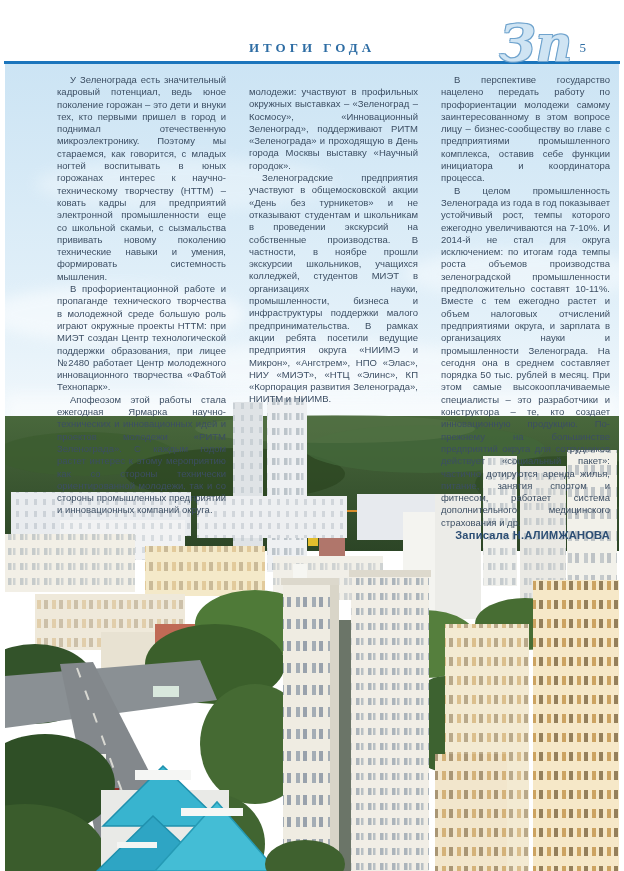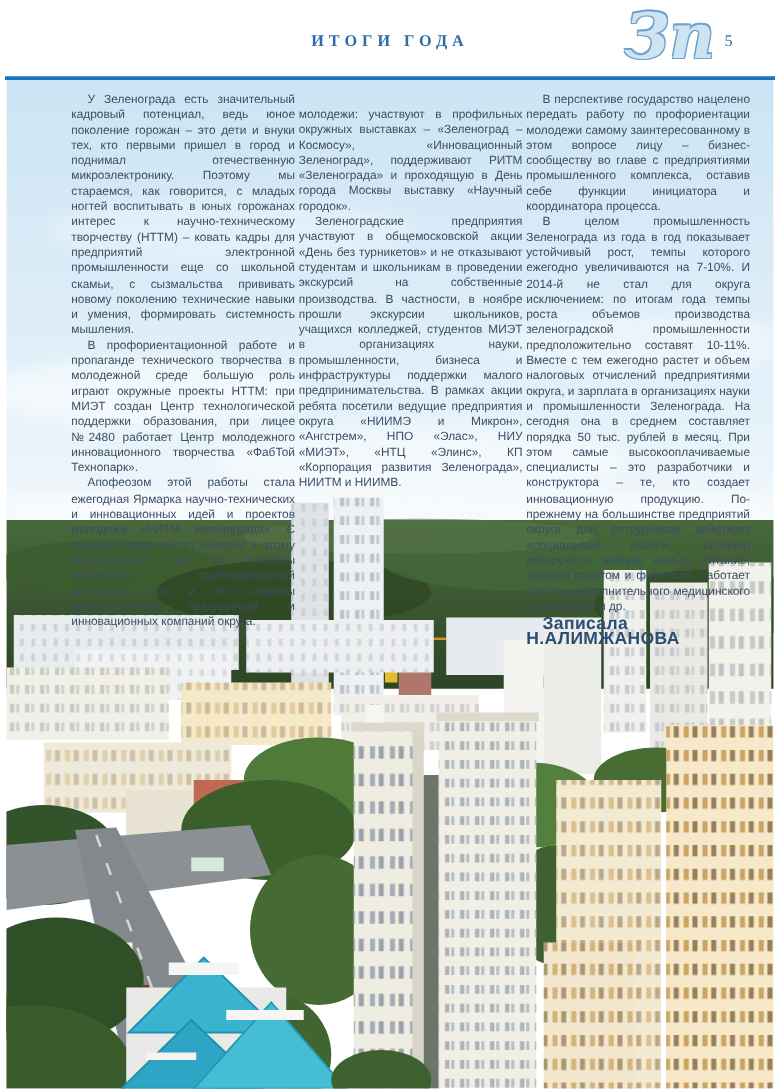--- a/index.html
+++ b/index.html
@@ -1,21 +1,21 @@
 <!DOCTYPE html>
 <html><head>
 <meta charset="utf-8">
 <style>
   html,body{margin:0;padding:0;}
   body{
     width:624px;height:871px;position:relative;background:#ffffff;overflow:hidden;
     font-family:"Liberation Sans",sans-serif;
   }
   
-  .header{position:absolute;left:0;top:1px;width:624px;height:52px;background:#fff;}
+  .header{position:absolute;left:0;top:16px;width:624px;height:52px;background:#fff;}
   .section-title{
     position:absolute;left:0;right:0;top:24px;text-align:center;
     font-family:"Liberation Serif",serif;font-weight:bold;font-size:13px;
     letter-spacing:4px;color:#2e6da4;
   }
   .page-number{
     position:absolute;right:38px;top:24px;
     font-family:"Liberation Serif",serif;font-size:13px;color:#2e6da4;
   }
   .logo{
@@ -25,27 +25,27 @@
     text-shadow:-1px -1px 0 #6fa3cd,1px -1px 0 #6fa3cd,-1px 1px 0 #6fa3cd,1px 1px 0 #6fa3cd;
   }
   .rule{
     position:absolute;left:4px;top:61px;width:616px;height:3px;background:#1b75bc;
   }
   
   .photo{position:absolute;left:5px;top:64px;width:614px;height:807px;overflow:hidden;}
   .photo svg{display:block;width:614px;height:807px;}
   
   .article{
-    position:absolute;left:57px;top:74px;width:553px;display:flex;gap:3px;z-index:6;
+    position:absolute;left:57px;top:74px;width:553px;display:flex;gap:23px;z-index:6;
   }
   .col{width:179px;color:#3c4e63;font-size:9.5px;line-height:12.3px;text-align:justify;}
   .col p{margin:0;text-indent:13px;}
   .col p.no-indent{text-indent:0;margin-top:12px;}
   .byline{
-    margin-top:4px;font-weight:bold;font-size:14px;
+    margin-top:4px;text-align:right;font-weight:bold;font-size:11px;
     letter-spacing:.3px;color:#2c4e74;text-indent:0;
   }
 </style>
 </head>
 <body>
 
 <div class="header">
   <div class="section-title">ИТОГИ ГОДА</div>
   <div class="logo">Зп</div>
   <div class="page-number">5</div>

